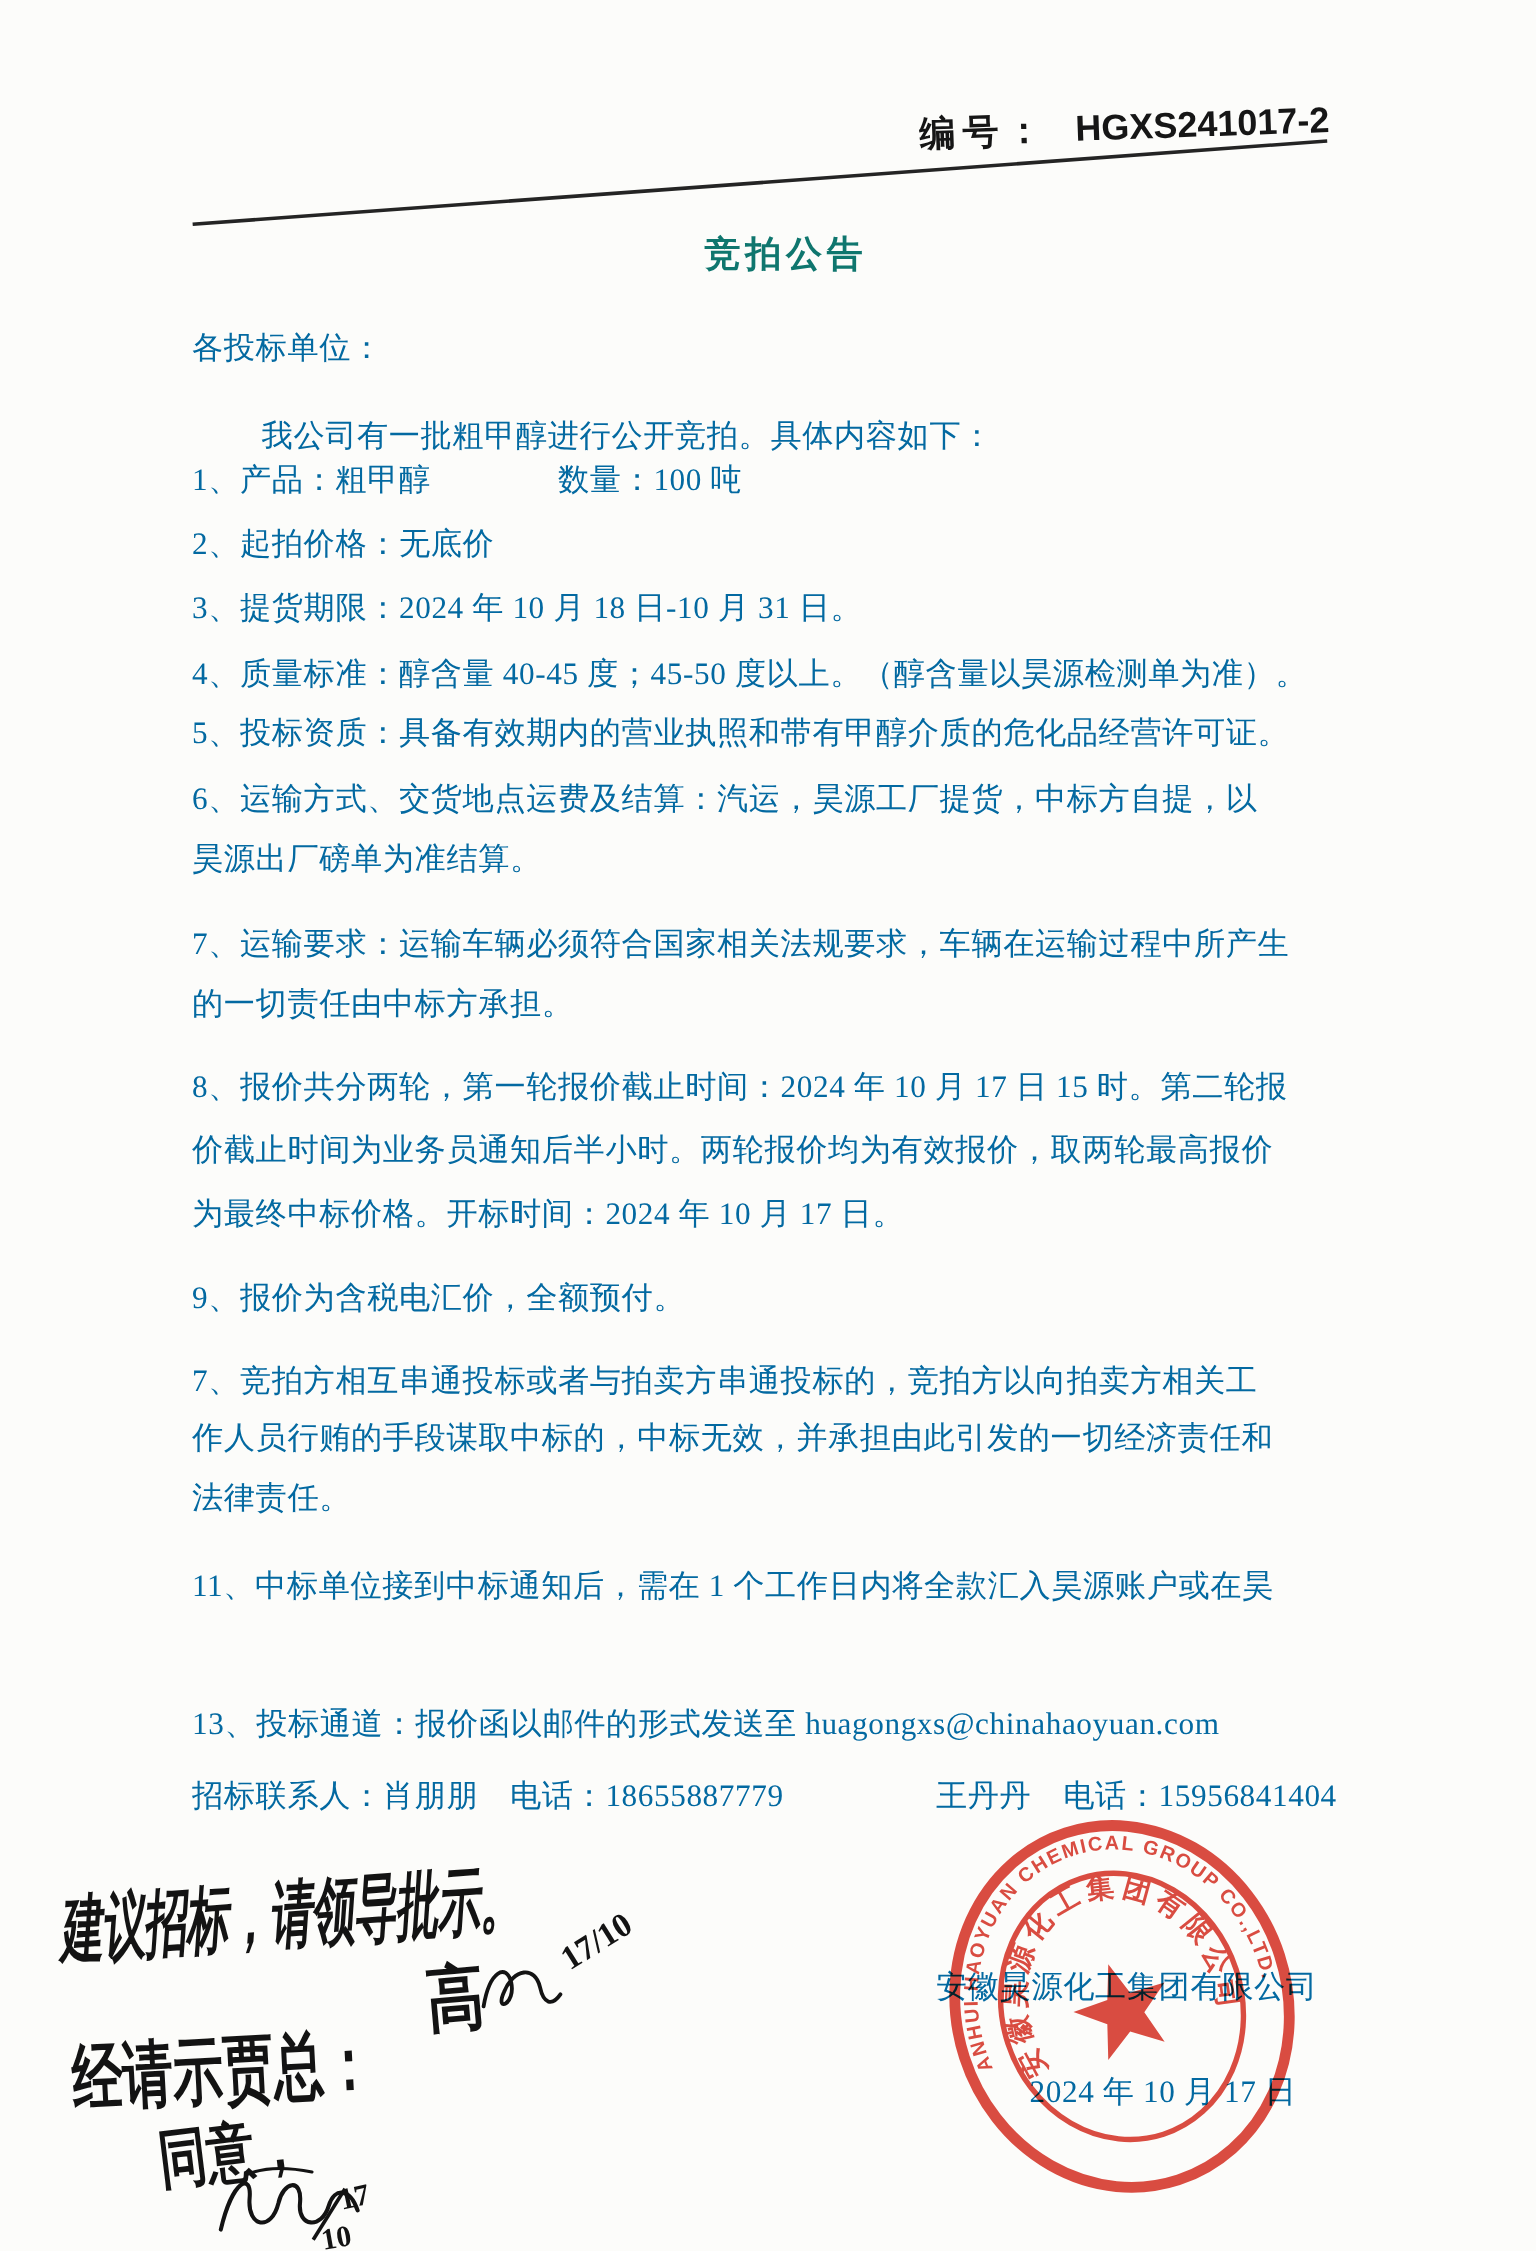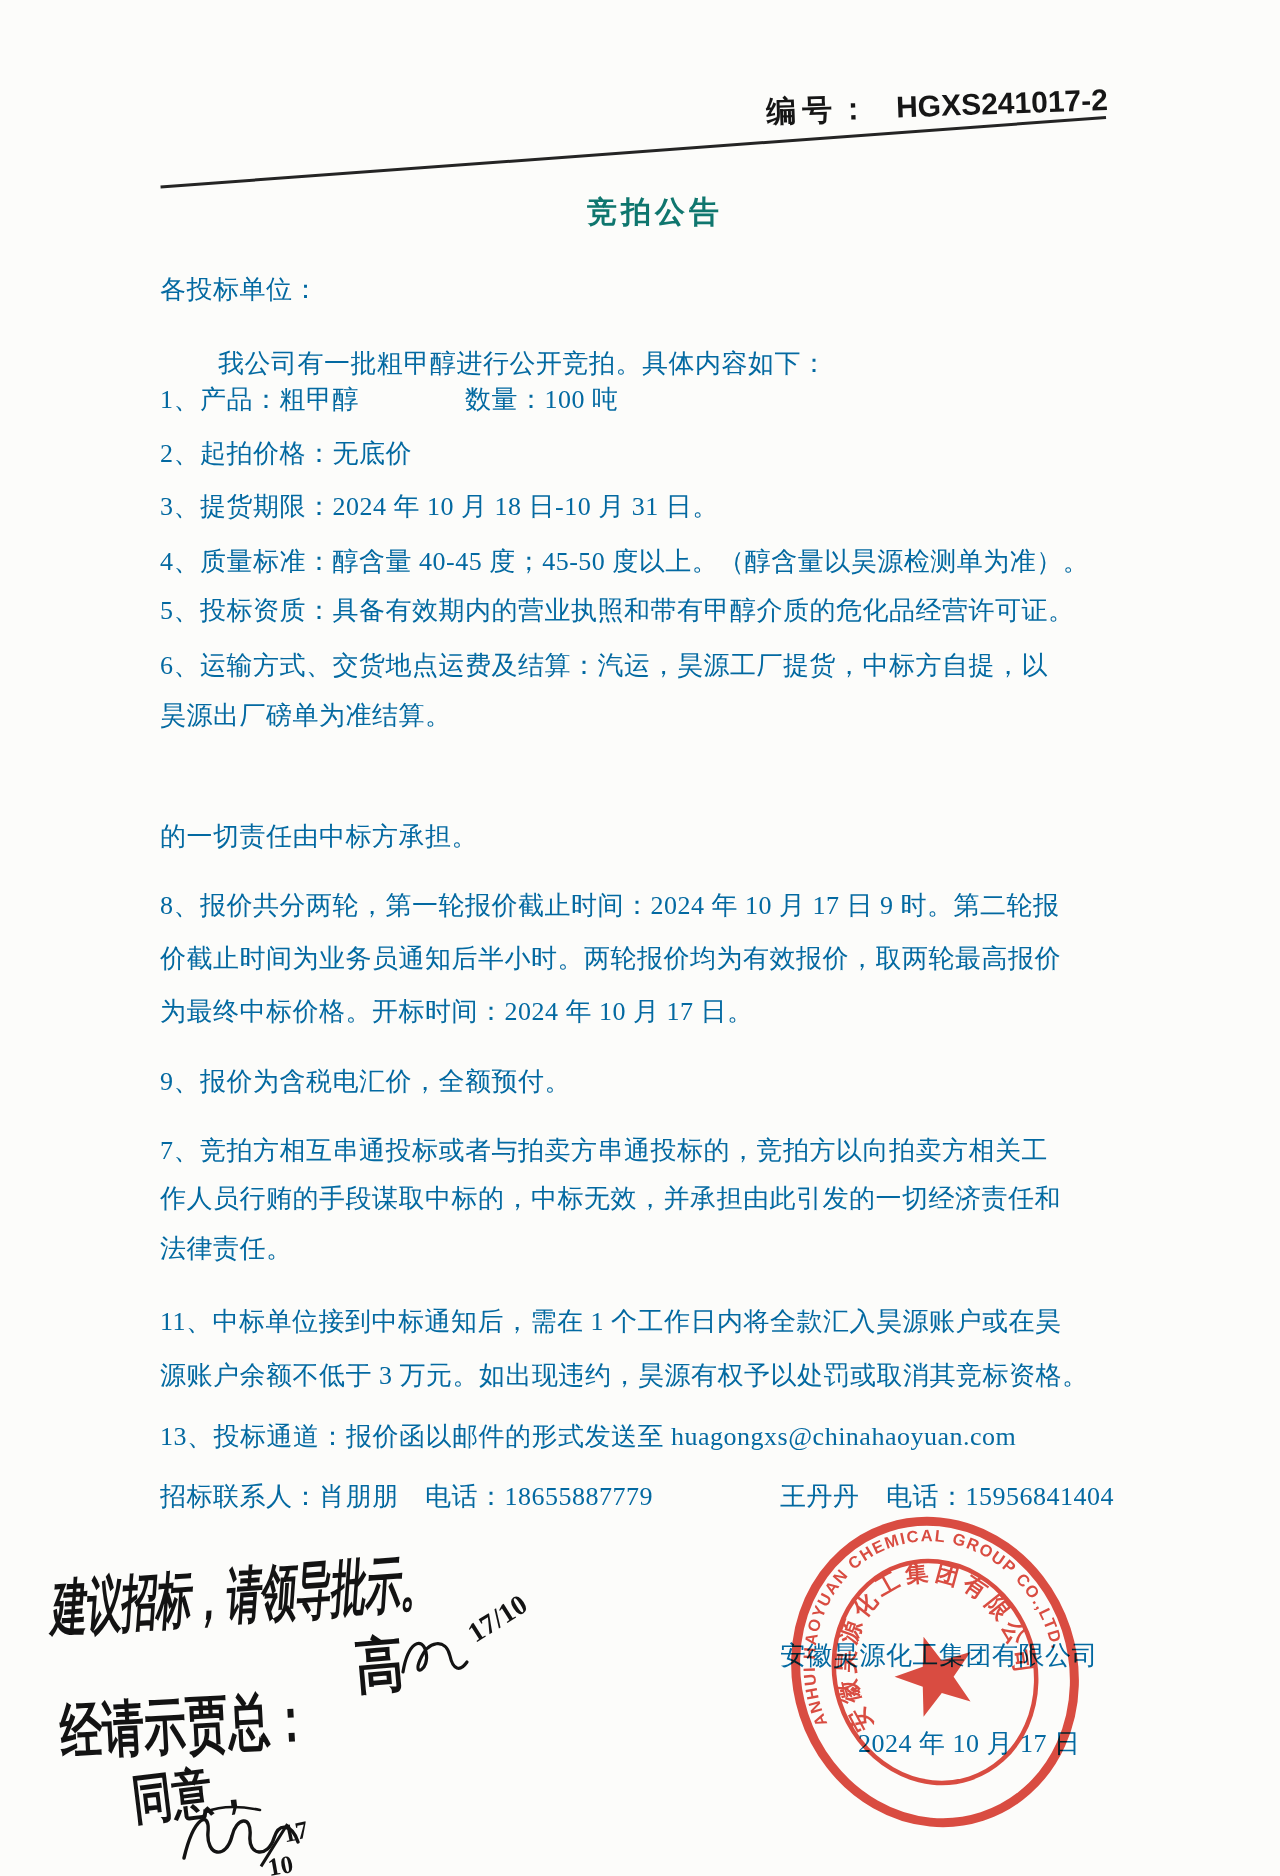--- a/index.html
+++ b/index.html
@@ -90,30 +90,30 @@
   <div class="ln" style="top:272px">各投标单位：</div>
   <div class="ln indent" style="top:346px">我公司有一批粗甲醇进行公开竞拍。具体内容如下：</div>
 
   <div class="ln" style="top:382px">1、产品：粗甲醇　　　　数量：100 吨</div>
   <div class="ln" style="top:436px">2、起拍价格：无底价</div>
   <div class="ln" style="top:489px">3、提货期限：2024 年 10 月 18 日-10 月 31 日。</div>
   <div class="ln" style="top:544px">4、质量标准：醇含量 40-45 度；45-50 度以上。（醇含量以昊源检测单为准）。</div>
   <div class="ln" style="top:593px">5、投标资质：具备有效期内的营业执照和带有甲醇介质的危化品经营许可证。</div>
   <div class="ln" style="top:648px">6、运输方式、交货地点运费及结算：汽运，昊源工厂提货，中标方自提，以</div>
   <div class="ln" style="top:698px">昊源出厂磅单为准结算。</div>
+  <div class="ln" style="top:769px">7、运输要求：运输车辆必须符合国家相关法规要求，车辆在运输过程中所产生</div>
   <div class="ln" style="top:819px">的一切责任由中标方承担。</div>
-  <div class="ln" style="top:888px">8、报价共分两轮，第一轮报价截止时间：2024 年 10 月 17 日 9 时。第二轮报</div>
+  <div class="ln" style="top:888px">8、报价共分两轮，第一轮报价截止时间：2024 年 10 月 17 日 15 时。第二轮报</div>
   <div class="ln" style="top:941px">价截止时间为业务员通知后半小时。两轮报价均为有效报价，取两轮最高报价</div>
   <div class="ln" style="top:994px">为最终中标价格。开标时间：2024 年 10 月 17 日。</div>
   <div class="ln" style="top:1064px">9、报价为含税电汇价，全额预付。</div>
   <div class="ln" style="top:1133px">7、竞拍方相互串通投标或者与拍卖方串通投标的，竞拍方以向拍卖方相关工</div>
   <div class="ln" style="top:1181px">作人员行贿的手段谋取中标的，中标无效，并承担由此引发的一切经济责任和</div>
   <div class="ln" style="top:1231px">法律责任。</div>
   <div class="ln" style="top:1304px">11、中标单位接到中标通知后，需在 1 个工作日内将全款汇入昊源账户或在昊</div>
-  <div class="ln" style="top:1358px">源账户余额不低于 3 万元。如出现违约，昊源有权予以处罚或取消其竞标资格。</div>
   <div class="ln" style="top:1419px">13、投标通道：报价函以邮件的形式发送至 huagongxs@chinahaoyuan.com</div>
 
   <div class="ln" style="top:1479px">招标联系人：肖朋朋　电话：18655887779</div>
   <div class="ln contact-right" style="top:1479px">王丹丹　电话：15956841404</div>
 
   <div class="ln company">安徽昊源化工集团有限公司</div>
   <div class="ln sigdate">2024 年 10 月 17 日</div>
 
   <svg class="stamp" width="300" height="330" viewBox="0 0 300 330">
     <g transform="rotate(-18 150 160)" fill="none" stroke="#d5281b" opacity="0.9">

